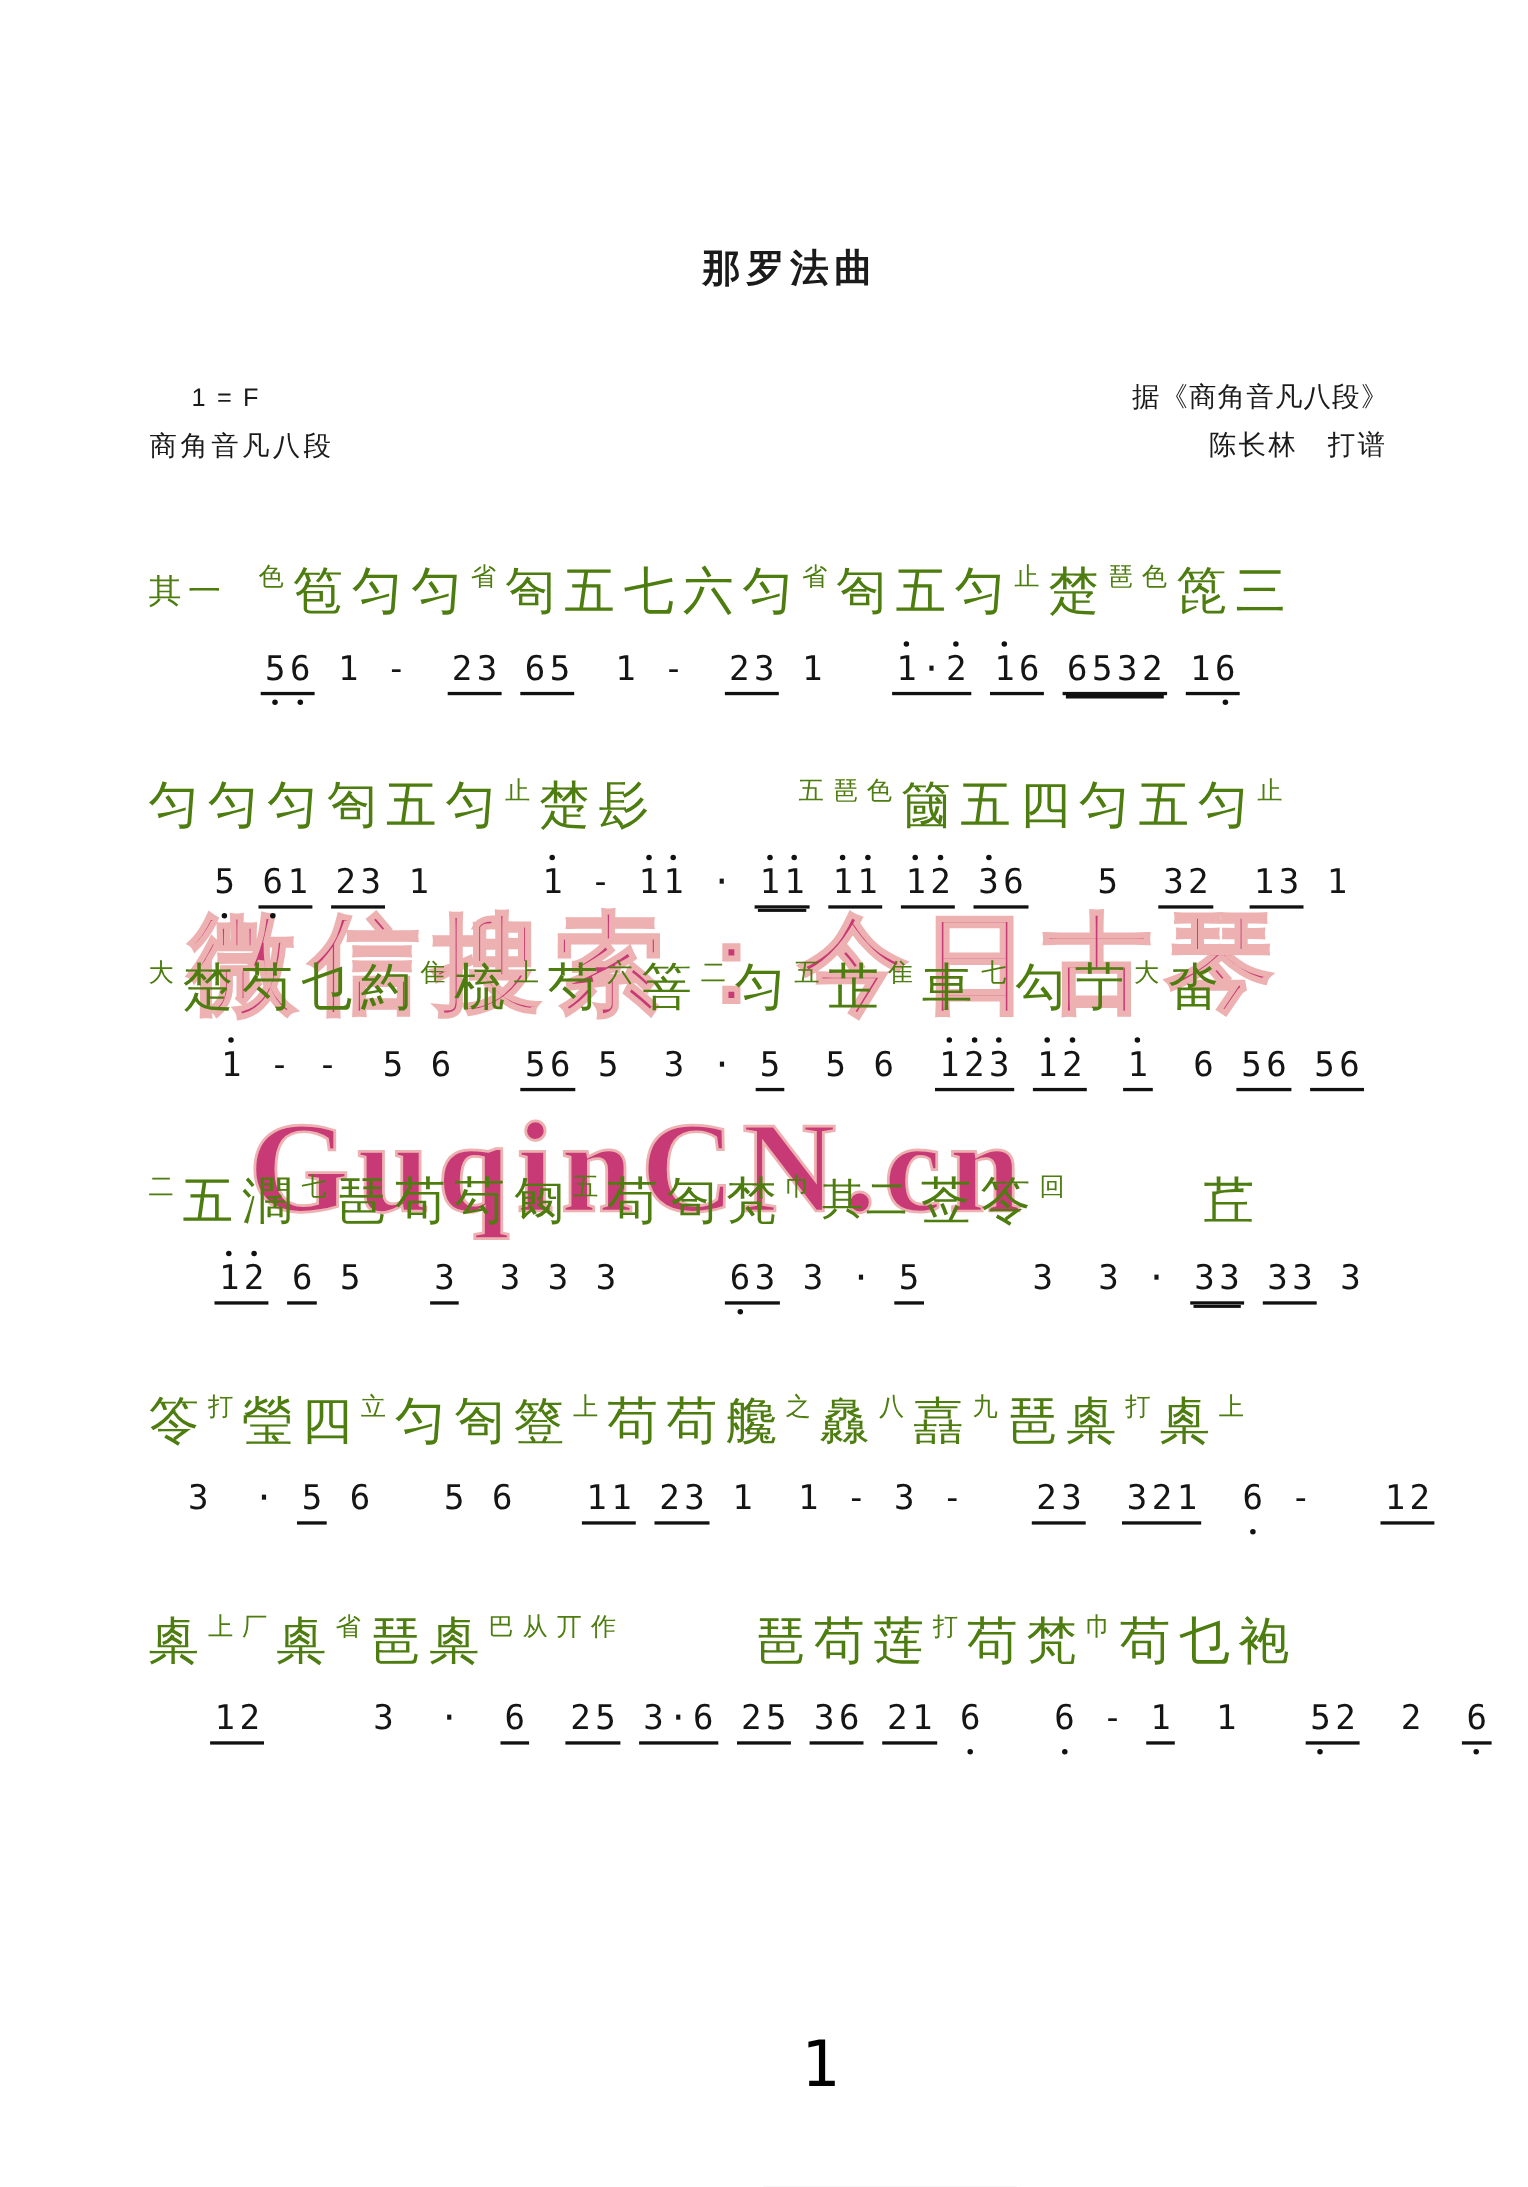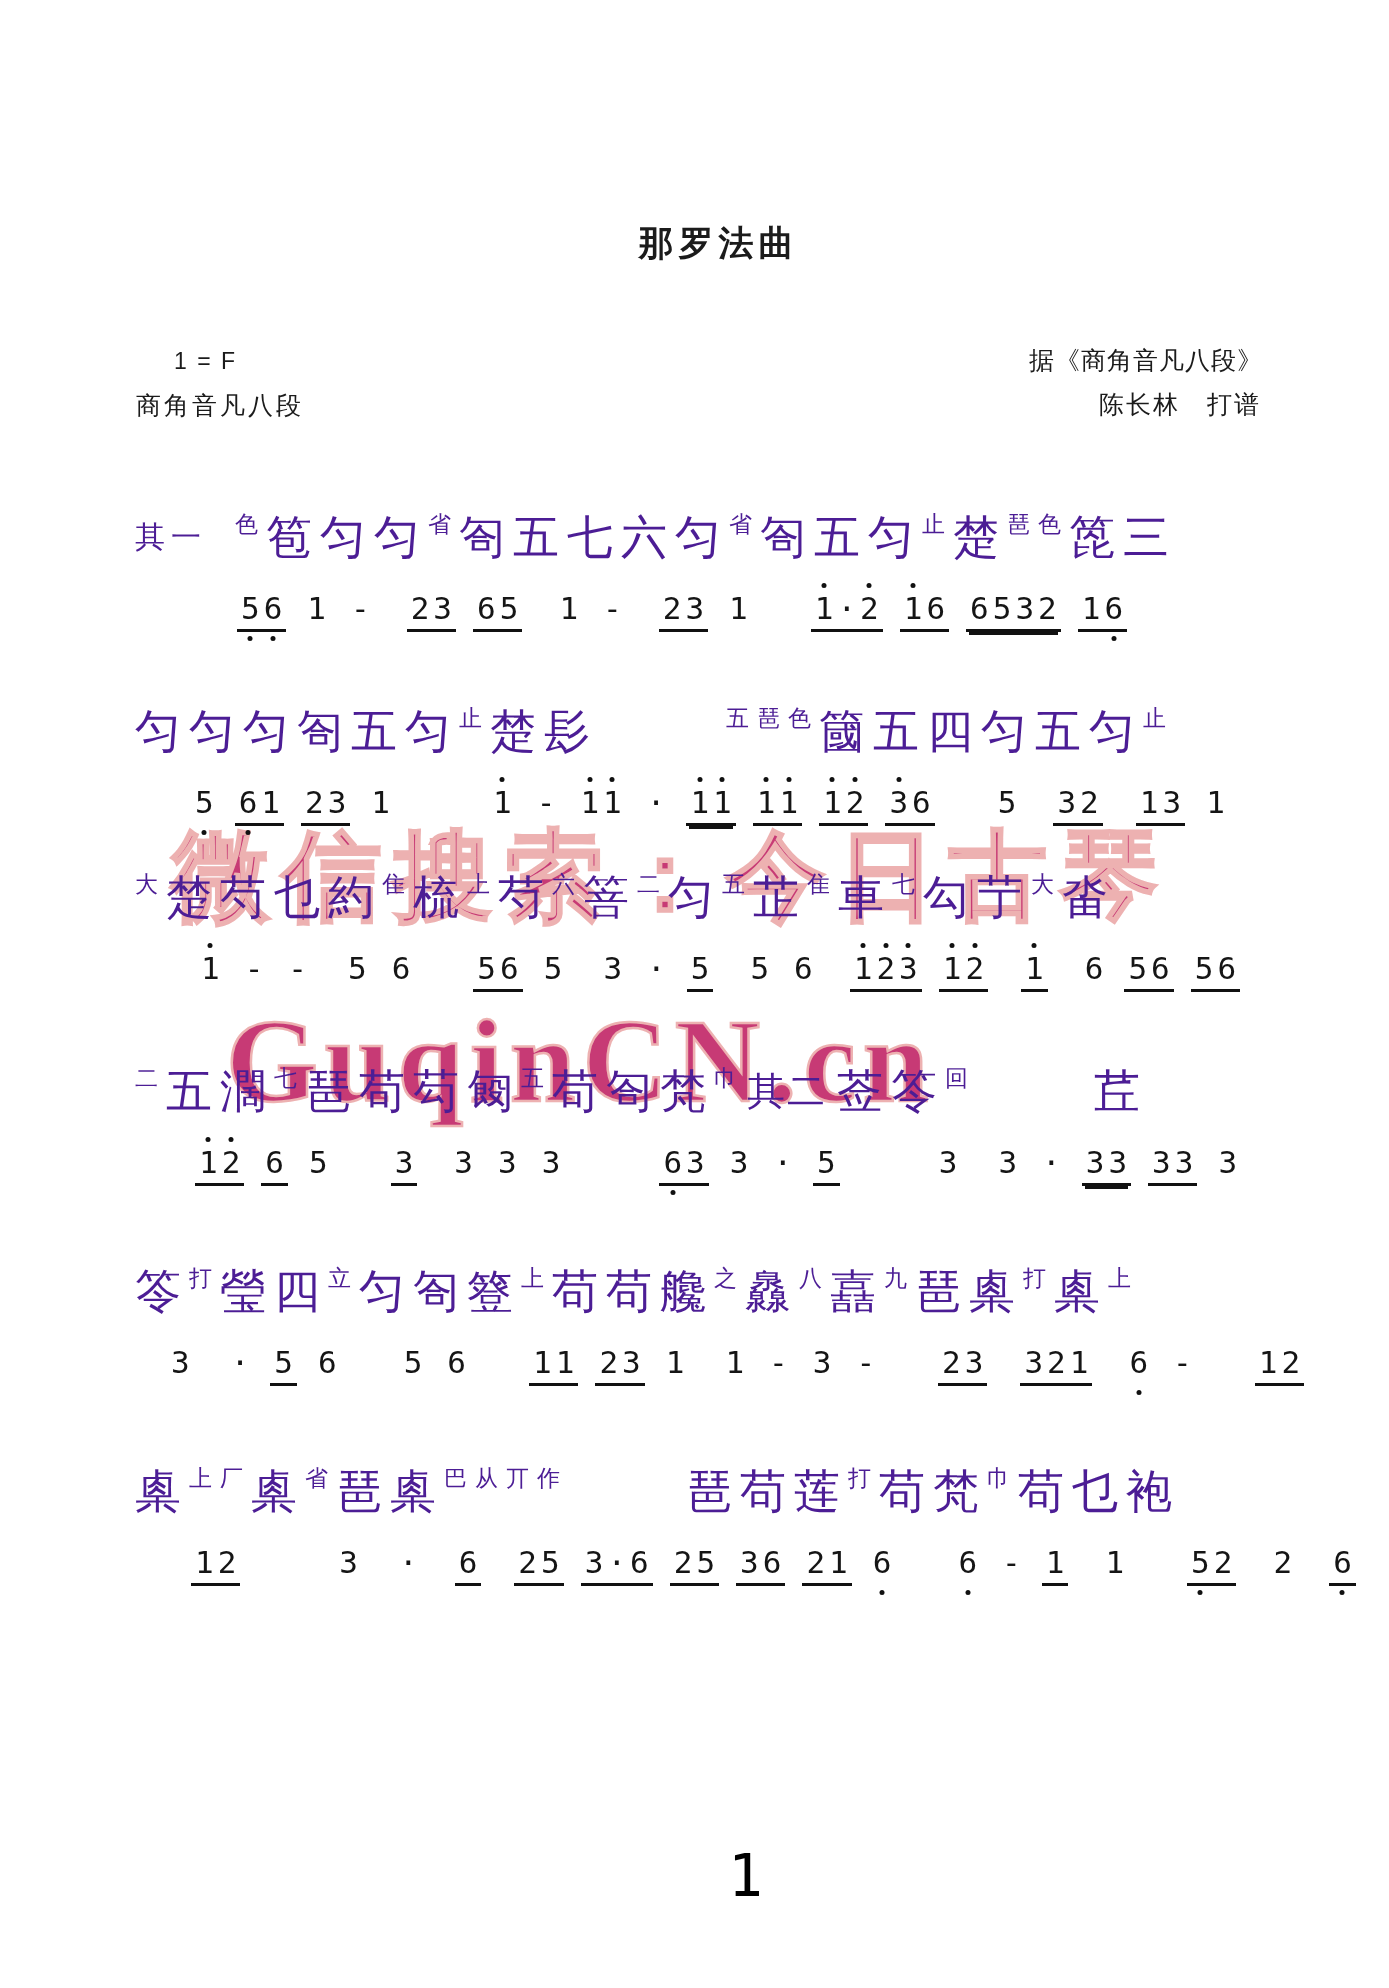--- a/index.html
+++ b/index.html
@@ -22,21 +22,21 @@
   .wm2{left:226px;top:962px;font-size:118px;letter-spacing:7px;font-family:"Liberation Serif",serif;margin-top:32px;}
   
   #systems{position:absolute;left:135px;top:0;width:1140px;z-index:1;}
   .system{position:absolute;left:0;width:1140px;}
   .system:nth-child(1){top:498px;}
   .system:nth-child(2){top:692px;}
   .system:nth-child(3){top:858px;}
   .system:nth-child(4){top:1052px;}
   .system:nth-child(5){top:1252px;}
   .system:nth-child(6){top:1452px;}
-  .tabrow{display:flex;align-items:center;gap:8px;height:78px;color:#4c1d95;}
+  .tabrow{display:flex;align-items:center;gap:8px;height:78px;color:#4d7c0f;}
   .t{font-size:46px;line-height:74px;}
   .t.small{font-size:23px;margin-bottom:26px;line-height:26px;}
   .t.med{font-size:38px;letter-spacing:2px;margin:0 2px;text-align:center;}
   .syslabel{font-size:30px;letter-spacing:6px;margin-right:20px;}
   .tsp{display:inline-block;height:1px;}
   
   .noterow{display:flex;align-items:baseline;gap:17px;margin-top:14px;
     font-family:"DejaVu Sans Mono",monospace;font-size:31px;color:#151515;}
   .system:nth-child(1) .noterow{padding-left:102px;}
   .system:nth-child(2) .noterow{padding-left:56px;}

